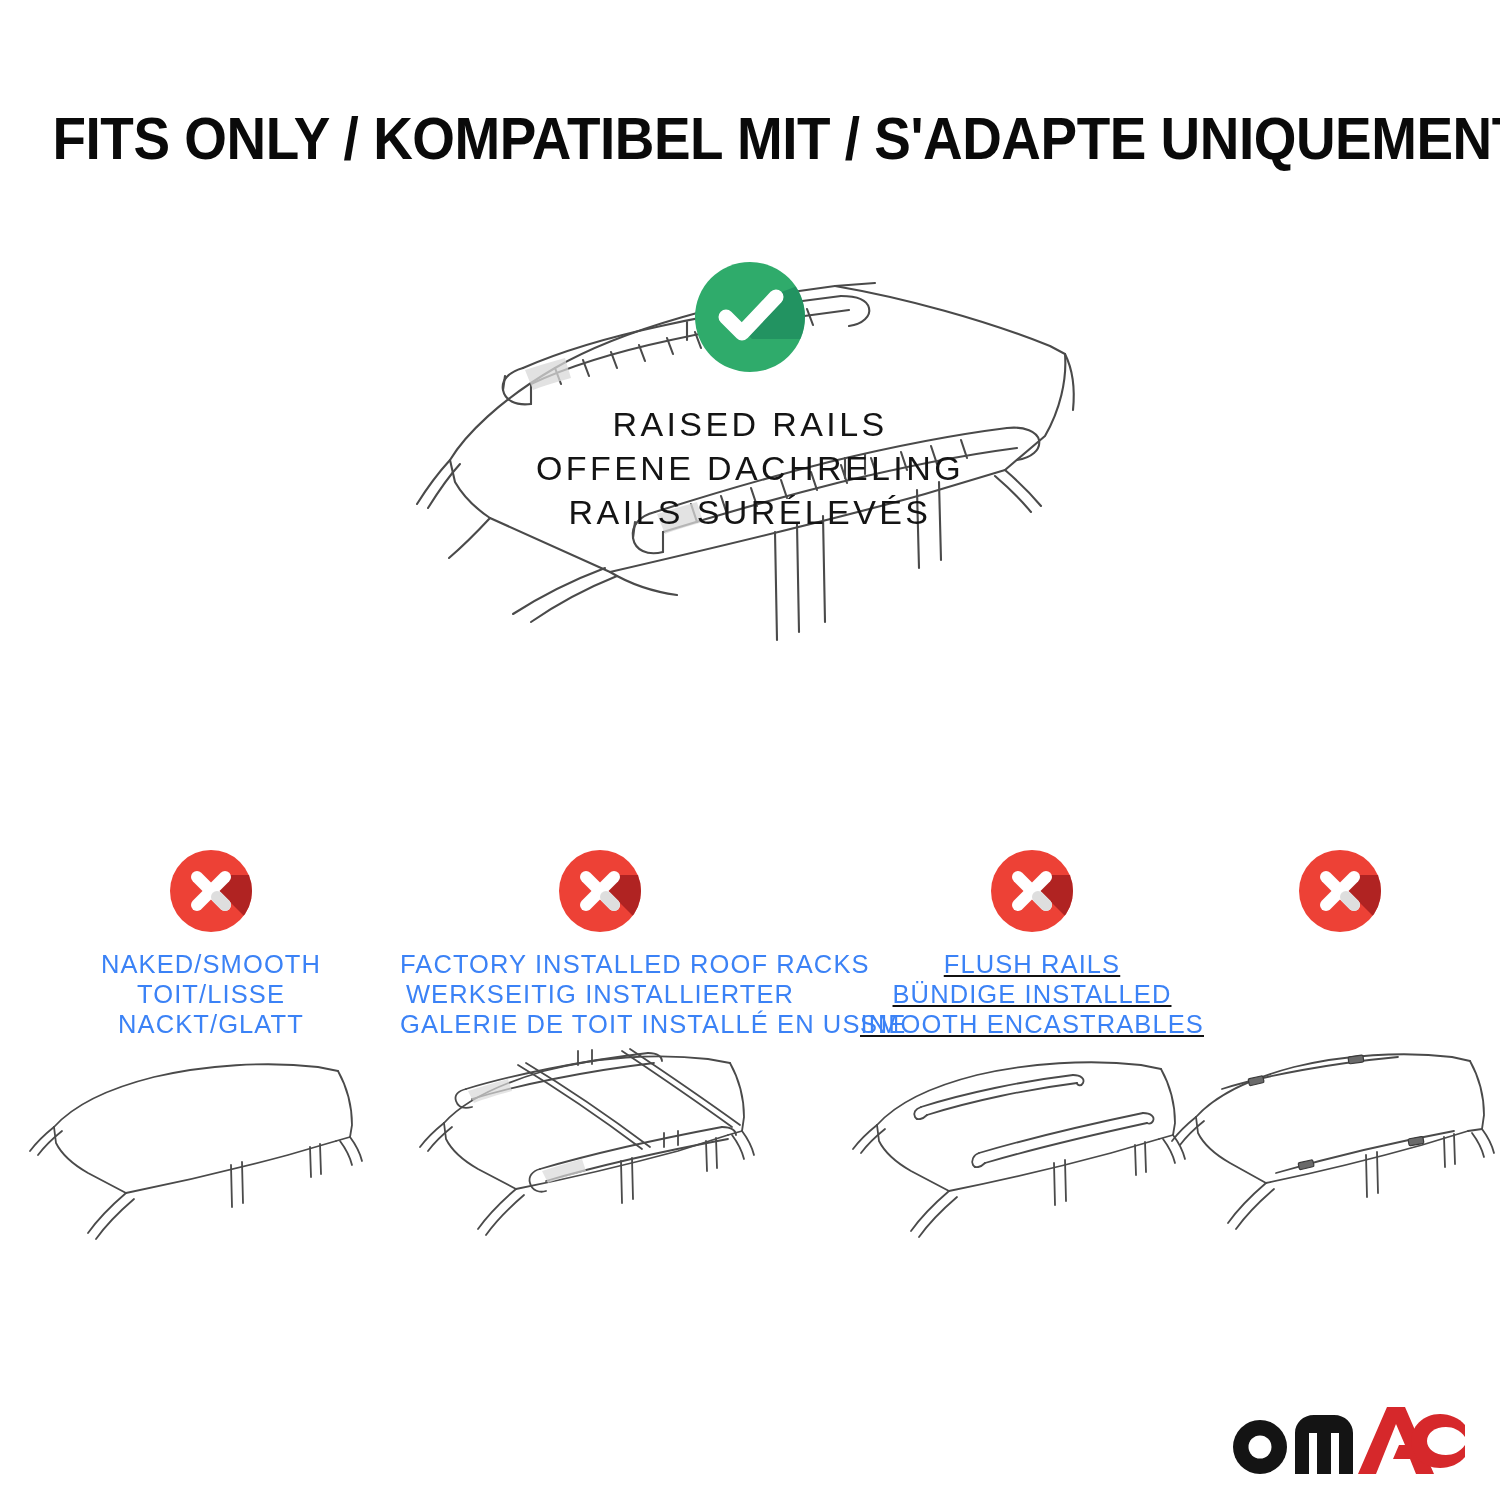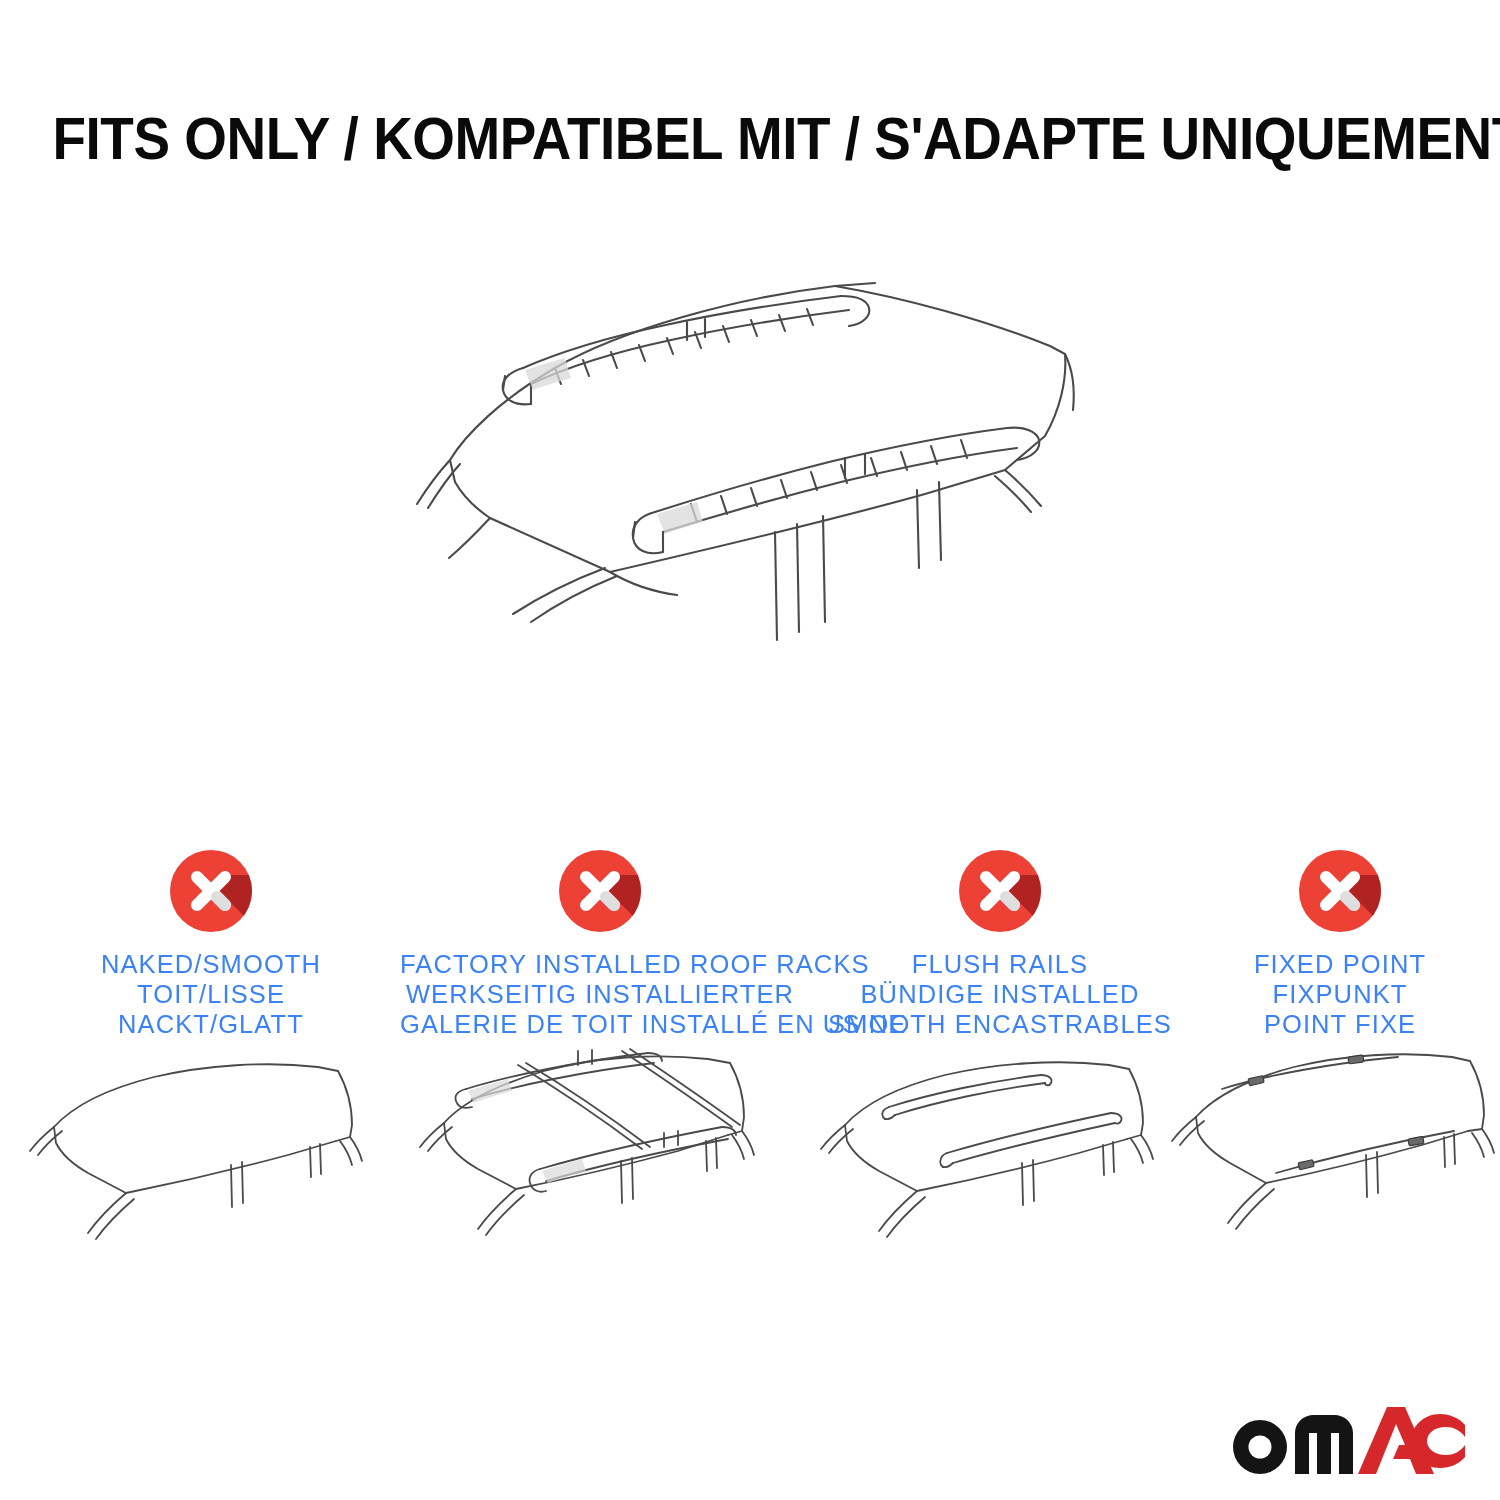--- a/index.html
+++ b/index.html
@@ -99,21 +99,21 @@
   }
   .col-labels div { white-space: nowrap; }
   .col-art {
     position: absolute;
     left: 50%;
     transform: translateX(-50%);
   }
 
   #col-0 { left: 22px;   width: 378px; }
   #col-1 { left: 400px;  width: 400px; }
-  #col-2 { left: 820px;  width: 360px; }
+  #col-2 { left: 852px;  width: 360px; text-decoration: underline; }
   #col-3 { left: 1190px; width: 300px; }
 
   
   .logo {
     position: absolute;
     left: 1227px;
     top: 1403px;
     width: 240px;
     height: 74px;
   }
@@ -197,20 +197,41 @@
 
         <path d="M440 208 L440 228 M460 204 L460 224"></path>
       </g>
       <g fill="#D9D9D9" opacity="0.75">
         <path d="M120 120 C132 116 146 112 160 108 L166 128 C152 132 138 136 128 140 Z"></path>
         <path d="M252 264 C264 260 278 256 292 252 L298 272 C284 276 270 280 260 284 Z"></path>
       </g>
     </svg>
   </div>
 
+  <div class="primary-block">
+    <div class="badge-wrap">
+      <svg viewBox="0 0 124 124" width="124" height="124">
+        <defs>
+          <clipPath id="clipGreen">
+              <circle cx="62" cy="62" r="55"></circle>
+            </clipPath>
+        </defs>
+        <circle cx="62" cy="62" r="55" fill="#2FAB6B"></circle>
+        <g clip-path="url(#clipGreen)">
+          <path d="M52 72 L64 84 L122 84 L122 26 L86 40 Z" fill="#17805A" opacity="0.55"></path>
+        </g>
+        <path d="M38 62 L54 78 L88 42" fill="none" stroke="#FFFFFF" stroke-width="15" stroke-linecap="round" stroke-linejoin="round"></path>
+      </svg>
+    </div>
+    <div class="primary-labels">
+      <div>RAISED RAILS</div>
+      <div>OFFENE DACHRELING</div>
+      <div>RAILS SURÉLEVÉS</div>
+    </div>
+  </div>
 
   <div class="cols">
 
     <div class="col" id="col-0">
       <div class="col-badge">
         <svg viewBox="0 0 92 92" width="92" height="92">
           <defs>
               <clipPath id="clipX0">
                 <circle cx="46" cy="46" r="41"></circle>
               </clipPath>
@@ -393,25 +414,20 @@
           <g clip-path="url(#clipX3)">
             <path d="M46 38 L92 84 L92 30 L60 30 Z" fill="#A51F1F" opacity="0.85"></path>
           </g>
           <g stroke-linecap="round" stroke-width="12" fill="none">
             <path d="M32 32 L60 60" stroke="#FFFFFF"></path>
             <path d="M60 32 L32 60" stroke="#FFFFFF"></path>
             <path d="M52 52 L60 60" stroke="#DEDEDE"></path>
           </g>
         </svg>
       </div>
-      <div class="col-labels">
-        <div>FIXED POINT</div>
-        <div>FIXPUNKT</div>
-        <div>POINT FIXE</div>
-      </div>
       <div class="col-art" style="top:200px;">
         <svg viewBox="0 0 340 250" width="340" height="250">
           <g fill="none" stroke="#4A4A4A" stroke-width="1.8" stroke-linecap="round" stroke-linejoin="round">
             <path d="M26 72 C44 52 78 34 124 22 C174 10 232 6 282 12 L300 16"></path>
             <path d="M300 16 C310 34 314 52 314 70 L312 84"></path>
             <path d="M26 72 L28 88 C34 100 46 110 60 118 L96 138"></path>
             <path d="M96 138 C144 128 202 114 252 100 L298 86"></path>
             <path d="M312 84 L298 86"></path>
             <path d="M26 72 C16 80 8 88 2 96"></path>
             <path d="M34 76 C24 84 16 92 10 100"></path>

